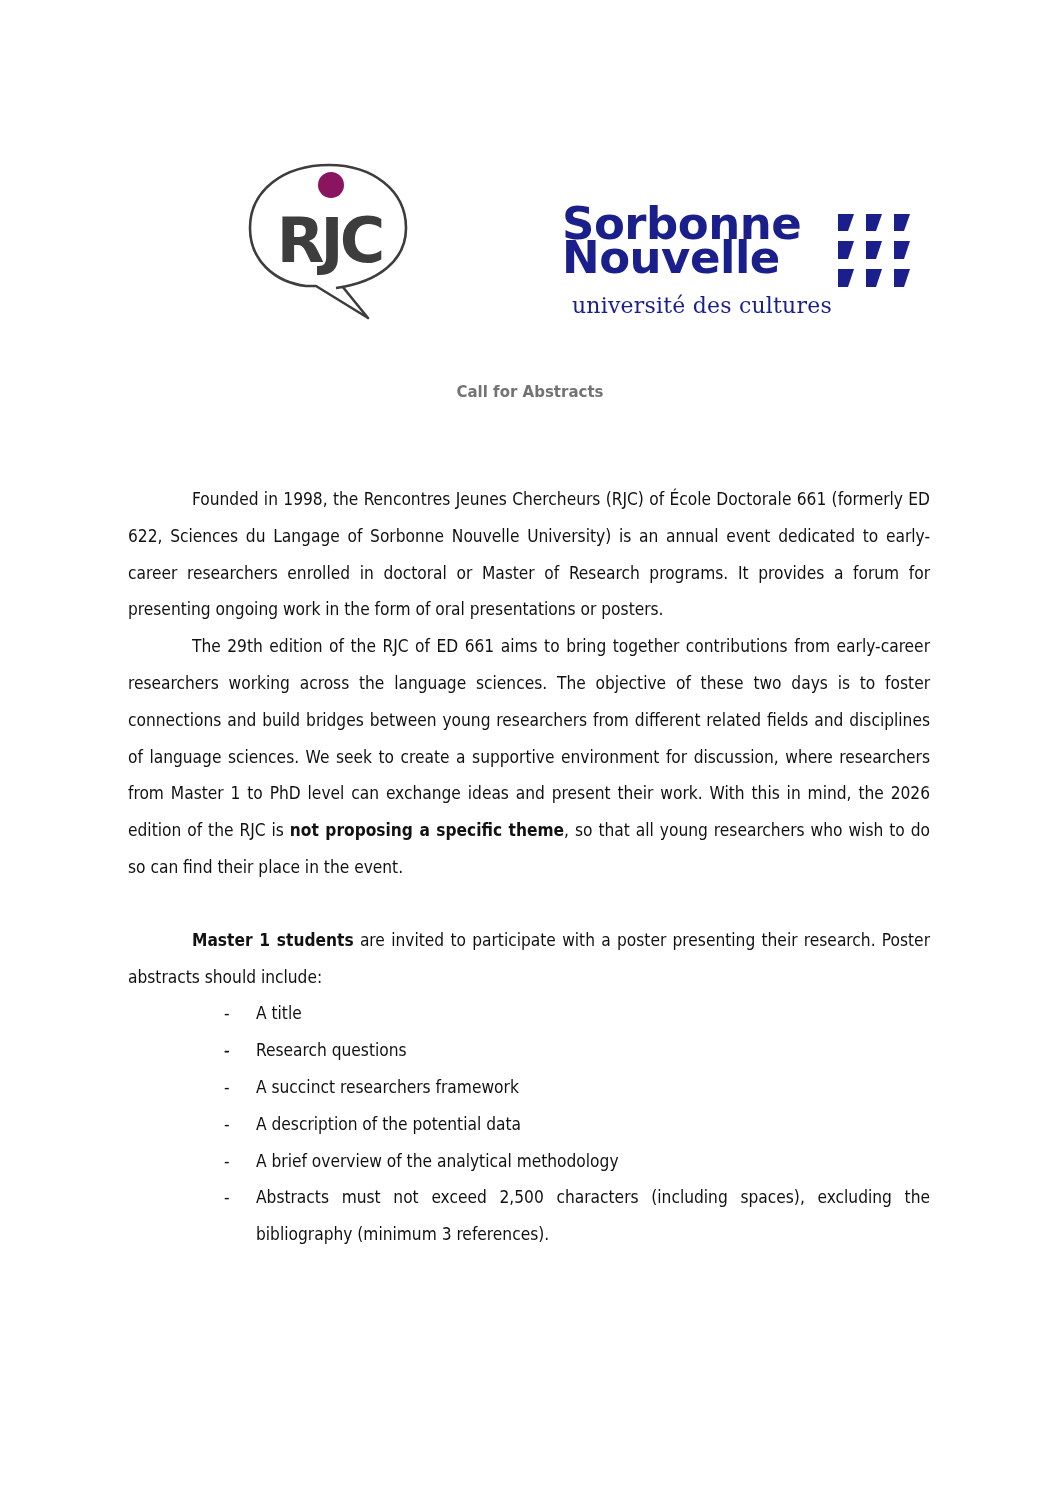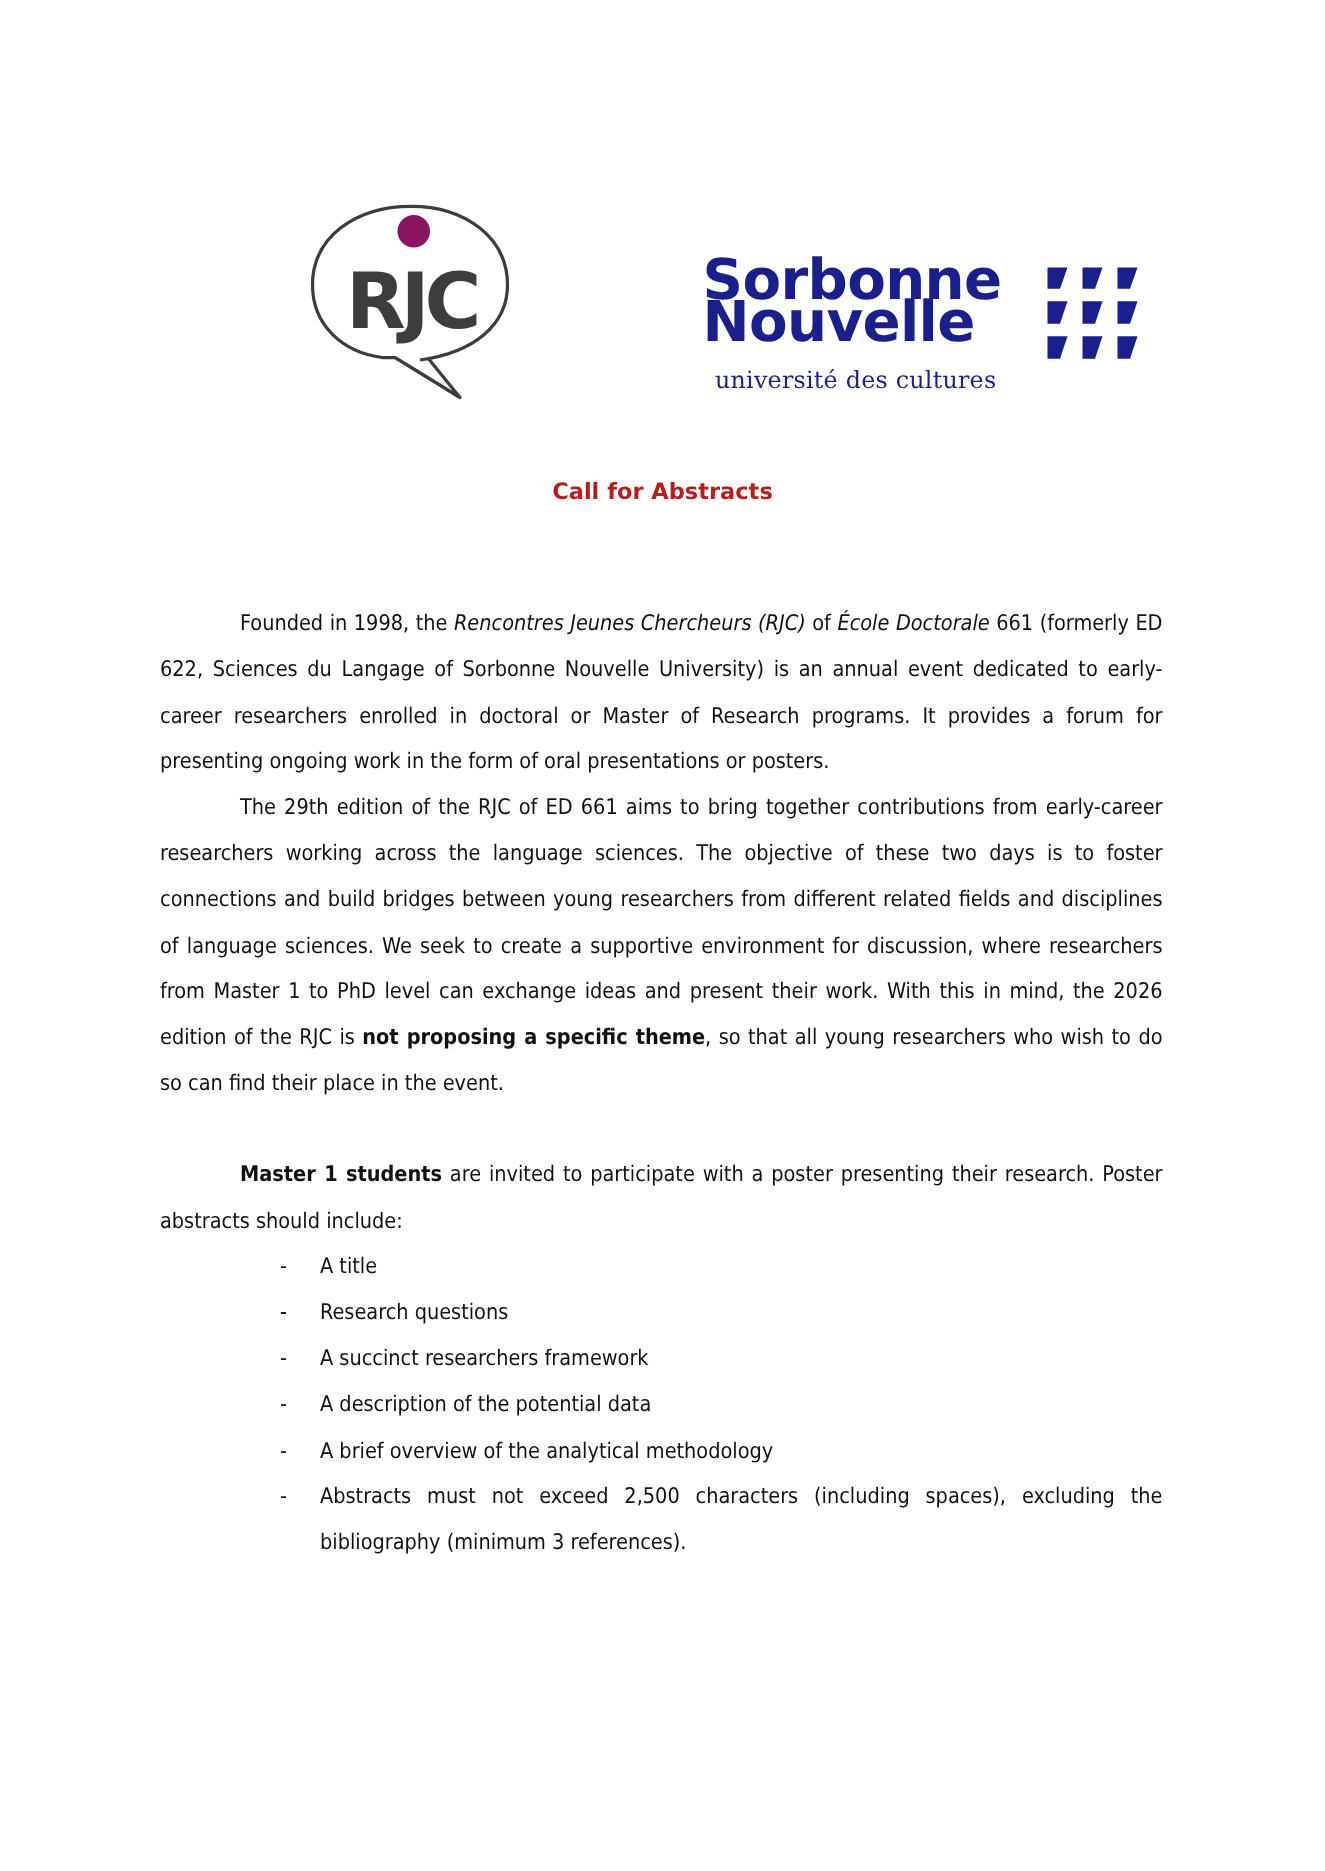--- a/index.html
+++ b/index.html
@@ -10,37 +10,37 @@
   
   .rjc-logo { position: absolute; left: 244px; top: 160px; width: 170px; height: 165px; }
 
   
   .sn-logo { position: absolute; left: 560px; top: 178px; width: 360px; height: 120px; margin-top: 19px; }
   .sn-word { position: absolute; left: 2px; font-family: "DejaVu Sans", sans-serif; font-weight: bold;
              color: #1a1f8c; font-size: 45px; letter-spacing: -0.5px; line-height: 1; }
   .sn-word.l1 { top: 4px; }
   .sn-word.l2 { top: 38px; text-align: center; }
   .sn-tag { position: absolute; left: 12px; top: 96px; font-family: "DejaVu Serif", serif;
-            color: #1a1f8c; font-size: 19px; letter-spacing: 0.2px; }
+            color: #1a1f8c; font-size: 22px; letter-spacing: 0.2px; }
   .sn-grid { position: absolute; left: 276px; top: 14px; width: 80px; height: 78px; }
 
   
   .title { position: absolute; left: 0; width: 1060px; top: 383px; text-align: center;
-           font-family: "DejaVu Sans", sans-serif; font-weight: bold; font-size: 18px; color: #b91c1c; }
+           font-family: "DejaVu Sans", sans-serif; font-weight: bold; font-size: 15px; color: #737373; }
 
   
   .body { position: absolute; left: 128px; width: 802px; font-size: 17.2px; line-height: 36.8px;
           font-family: "DejaVu Sans Condensed", "DejaVu Sans", sans-serif; }
   .para { margin: 0; text-align: justify; text-indent: 64px; }
   .body .gap { height: 36px; }
   .bullets { list-style: none; margin: 0; padding: 0; }
   .bullets li { position: relative; padding-left: 128px; text-align: justify; }
   .bullets li .dash { position: absolute; left: 96px; top: 0; }
   .bold { font-weight: bold; margin-top: 32px; }
-  .ital { font-style: italic; }
+  .ital { }
 </style>
 </head>
 <body>
 
 <div class="page">
 
   <svg class="rjc-logo" viewBox="0 0 170 165">
     <path d="M92 128 C 135 122, 162 100, 162 68 C 162 30, 128 5, 85 5 C 40 5, 6 30, 6 68 C 6 100, 30 122, 62 126 L 72 126 L 124 158 L 98 126" fill="none" stroke="#3d3d3d" stroke-width="2.6" stroke-linejoin="round"></path>
     <circle cx="87" cy="25" r="13" fill="#8b1460"></circle>
     <text x="85" y="102" text-anchor="middle" font-family="DejaVu Sans, sans-serif" font-weight="bold" font-size="62" fill="#3d3d3d" letter-spacing="-4">RJC</text>

